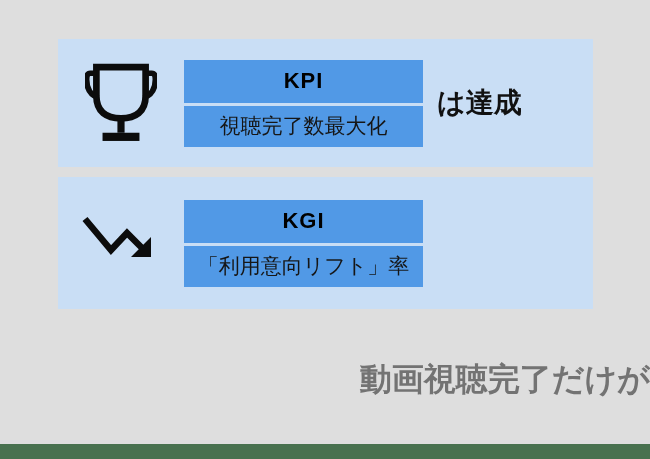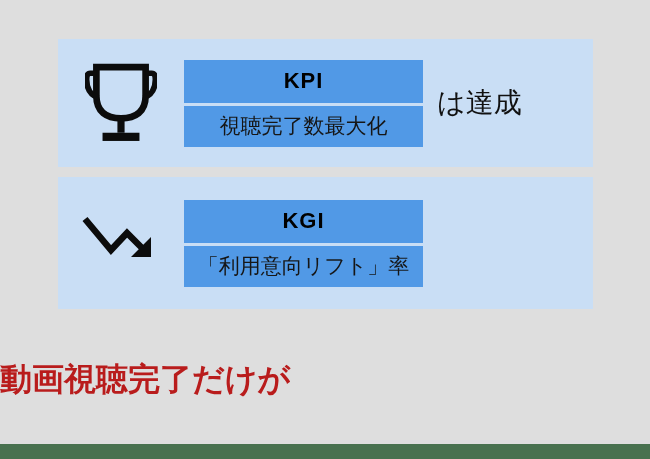--- a/index.html
+++ b/index.html
@@ -60,34 +60,34 @@
   .box-sub {
     height: 41px;
     font-size: 21px;
     font-weight: 400;
     color: #161616;
     align-items: center;
   }
   .status {
     margin-left: 14px;
     font-size: 28px;
-    font-weight: 400;
+    font-weight: 700;
     color: #111111;
     white-space: nowrap;
   }
   .headline {
     position: absolute;
     left: 0;
     top: 360px;
     width: 650px;
-    text-align: left;
+    text-align: right;
     font-size: 32px;
     line-height: 38px;
     font-weight: 700;
-    color: #b91c1c;
+    color: #737373;
   }
   .footer-bar {
     position: absolute;
     left: 0;
     bottom: 0;
     width: 650px;
     height: 15px;
     background: #48714f;
   }
   .icon-svg { display: block; }

